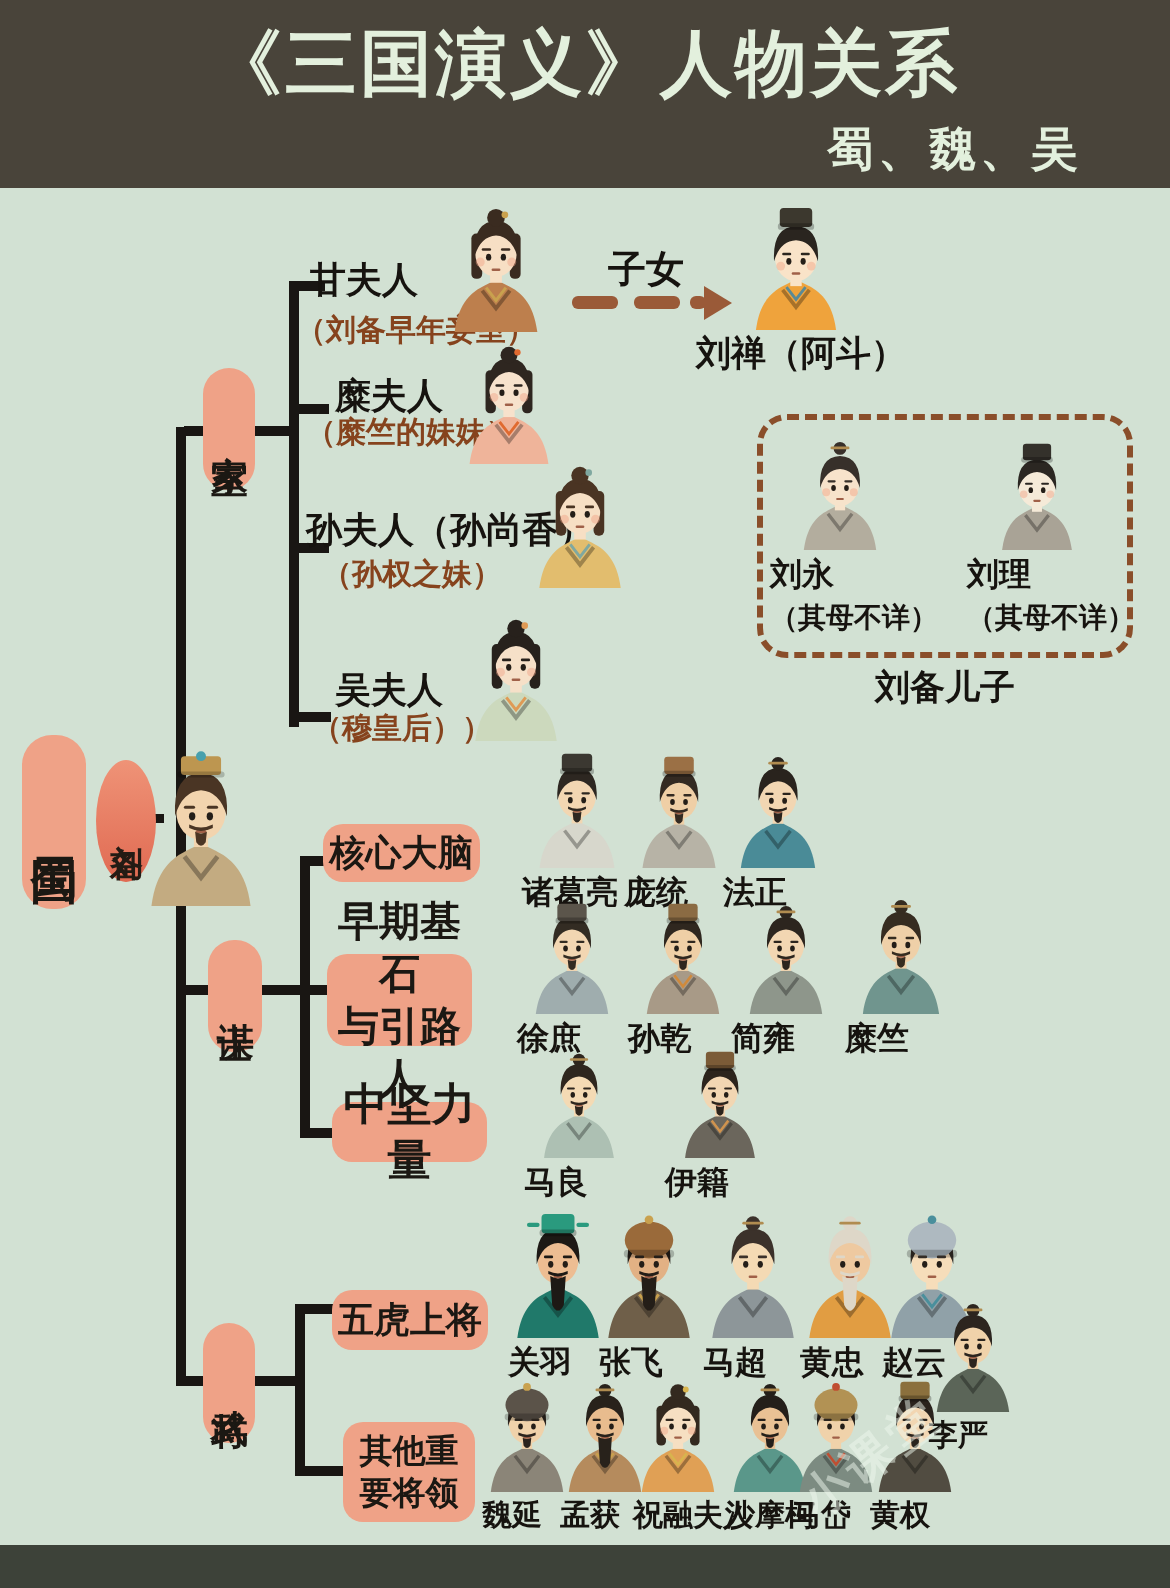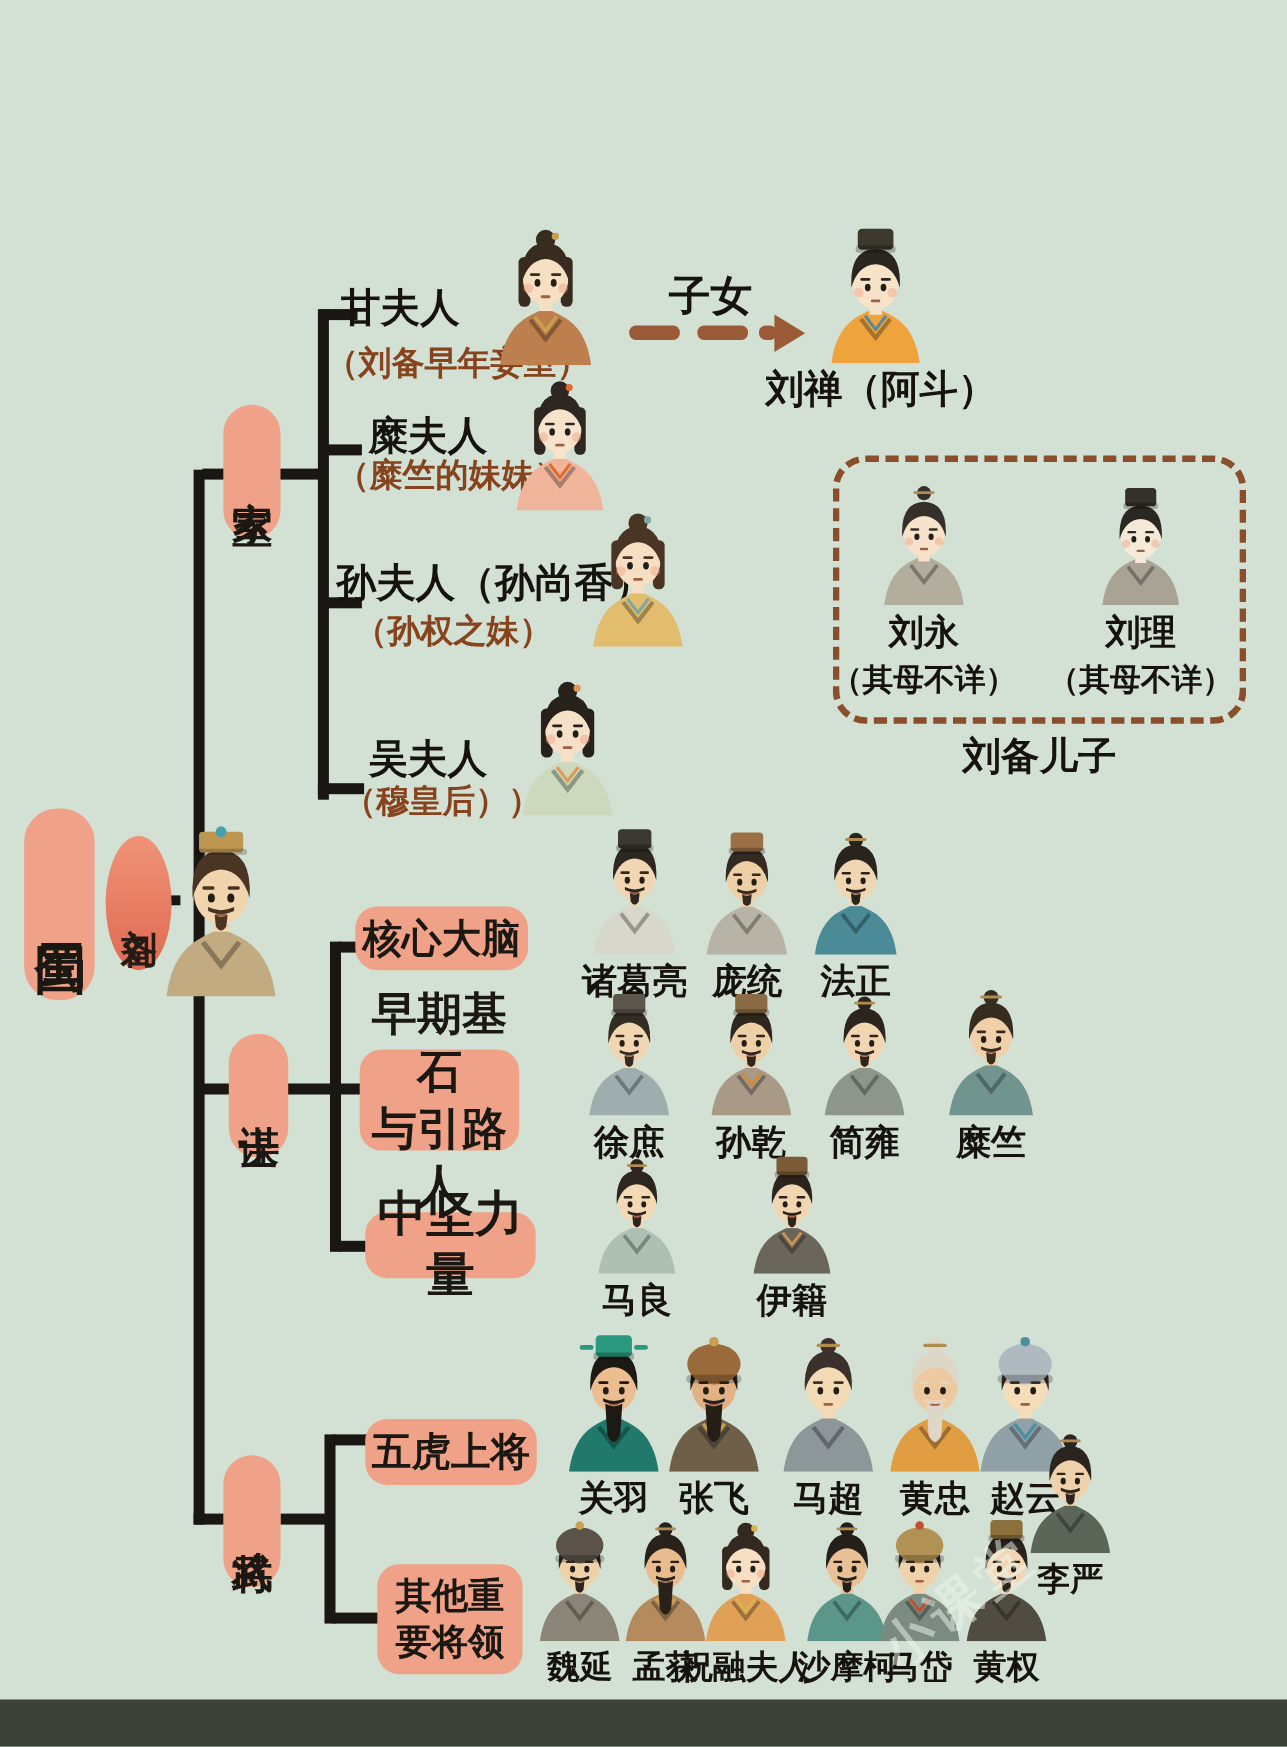--- a/index.html
+++ b/index.html
@@ -20,36 +20,40 @@
     display:flex;align-items:center;justify-content:center;font-weight:bold;color:#1b1813;
     white-space:pre-line;text-align:center;line-height:1.28;}
   .wtitle{position:absolute;font-size:36px;font-weight:bold;color:#16130f;white-space:nowrap;}
   .wnote{position:absolute;font-size:30px;font-weight:bold;color:var(--note-text,#86431d);white-space:nowrap;}
   .btxt{position:absolute;font-weight:bold;color:#16130f;white-space:nowrap;}
   .dash{position:absolute;height:13px;border-radius:6px;background:var(--arrow,#9a5a38);}
   .ahead{position:absolute;width:0;height:0;border-left:28px solid var(--arrow,#9a5a38);
     border-top:17px solid transparent;border-bottom:17px solid transparent;}
   .sonsbox{position:absolute;left:757px;top:414px;width:376px;height:244px;
     border:6px dashed var(--dash-border,#8a4e2a);border-radius:30px;box-sizing:border-box;}
-  .person{position:absolute;display:flex;flex-direction:column;align-items:center;}
+  .person{position:absolute;display:flex;flex-direction:column;align-items:flex-start;}
   .person .av{width:100%;}
   .pname{font-weight:bold;font-size:32px;color:#16130f;white-space:nowrap;margin-top:3px;}
   .pname.sm{font-size:30px;}
   .pnote{font-weight:bold;font-size:28px;color:#16130f;white-space:nowrap;margin-top:2px;}
   .lbell{position:absolute;left:96px;top:760px;width:60px;height:122px;border-radius:50%;
     background:linear-gradient(180deg,#ef9377 0%,#e06a52 100%);
     display:flex;align-items:center;justify-content:center;font-weight:bold;font-size:33px;color:#241b14;}
   .wm{position:absolute;left:790px;top:1425px;font-size:48px;font-weight:bold;
     color:rgba(238,248,238,.5);transform:rotate(-38deg);letter-spacing:6px;}
 </style>
 </head>
 <body>
 
 <div class="canvas">
 
+  <div class="header">
+    <div class="title">《三国演义》人物关系</div>
+    <div class="subtitle">蜀、魏、吴</div>
+  </div>
 
   <i class="ln" style="left:176px;top:427px;width:10px;height:959px"></i>
   <i class="ln" style="left:184px;top:426px;width:22px;height:10px"></i>
   <i class="ln" style="left:252px;top:426px;width:42px;height:10px"></i>
   <i class="ln" style="left:289px;top:281px;width:10px;height:446px"></i>
   <i class="ln" style="left:297px;top:281px;width:28px;height:10px"></i>
   <i class="ln" style="left:297px;top:404px;width:32px;height:10px"></i>
   <i class="ln" style="left:297px;top:543px;width:32px;height:10px"></i>
   <i class="ln" style="left:289px;top:712px;width:42px;height:10px"></i>
   <i class="ln" style="left:184px;top:985px;width:26px;height:10px"></i>

